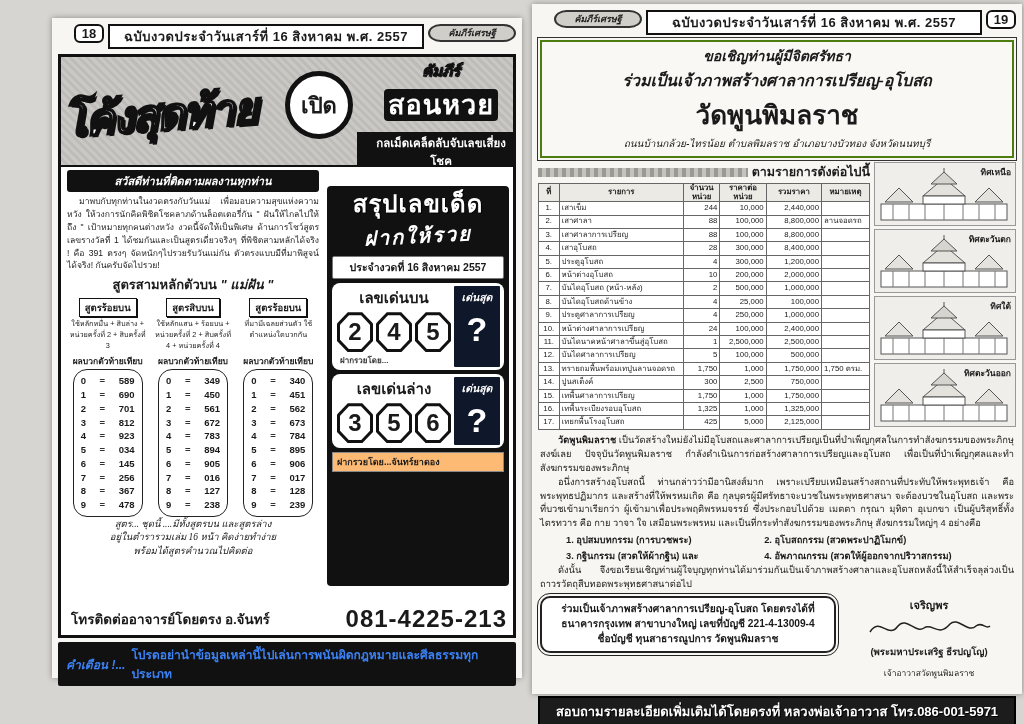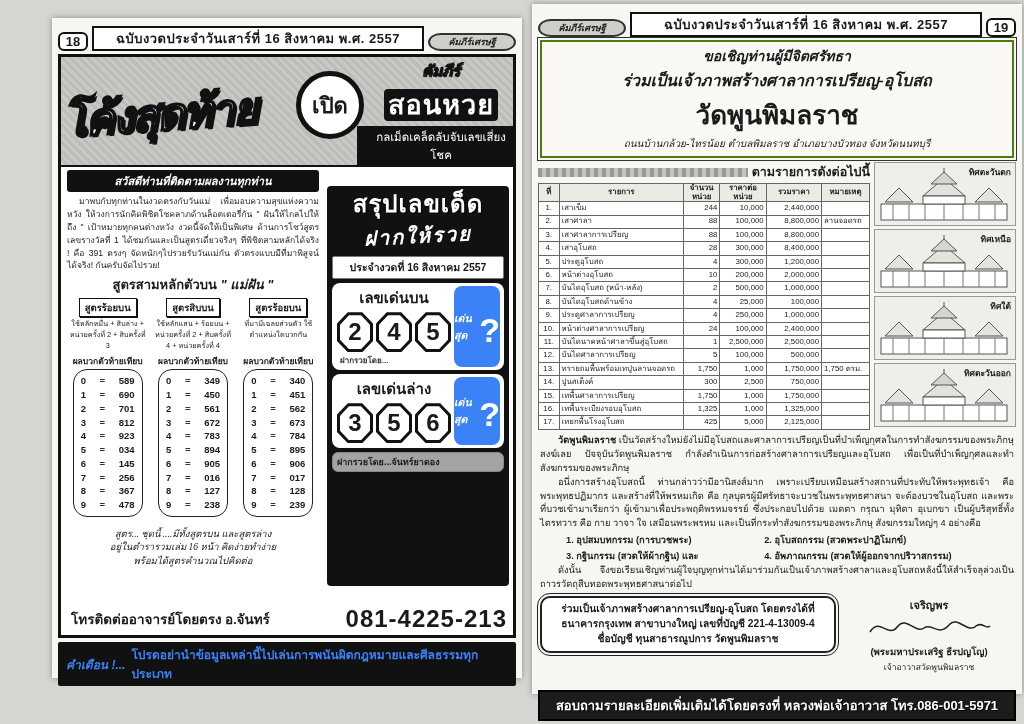--- a/index.html
+++ b/index.html
@@ -7,77 +7,77 @@
     width:1024px;height:724px;position:relative;overflow:hidden;
     background:#d6d5d1;
     font-family:"Liberation Sans","DejaVu Sans",sans-serif;
     color:#1a1a1a;
   }
   .page{position:absolute;background:#f7f6f2;box-shadow:0 0 6px rgba(0,0,0,.35);}
   #page-left{left:52px;top:18px;width:470px;height:660px;padding:6px 6px 0 6px;box-sizing:border-box;}
   #page-right{left:532px;top:4px;width:490px;height:690px;padding:6px 6px 0 6px;box-sizing:border-box;}
 
   
-  .issue-bar{display:flex;align-items:flex-end;gap:4px;height:27px;margin-bottom:3px;}
+  .issue-bar{display:flex;align-items:flex-start;gap:4px;height:27px;margin-bottom:3px;margin-left:16px;}
   .pageno{border:2px solid #111;border-radius:6px;width:26px;display:flex;align-items:center;justify-content:center;font-weight:bold;font-size:13px;background:#fff;}
   .issue-box{flex:1;border:2px solid #111;display:flex;align-items:center;justify-content:center;font-weight:bold;font-size:13px;background:#fff;letter-spacing:.5px;}
   .logo-badge{width:84px;border:2px solid #333;border-radius:14px/10px;background:#cfcec9;display:flex;align-items:center;justify-content:center;font-weight:bold;font-size:9px;font-style:italic;white-space:nowrap;overflow:hidden;}
 
   
   .ad-box{border:3px solid #111;background:#fff;height:584px;box-sizing:border-box;display:flex;flex-direction:column;}
   .headline{position:relative;height:108px;background:
      repeating-linear-gradient(45deg,#c9c8c4 0 3px,#bdbcb8 3px 6px);
      border-bottom:2px solid #111;overflow:hidden;}
   .h-last{position:absolute;left:2px;top:22px;font-size:44px;font-weight:bold;font-style:italic;
      color:#fff;-webkit-text-stroke:2px #111;text-shadow:2px 2px 0 #111;transform:rotate(-4deg);letter-spacing:-2px;}
-  .h-open{position:absolute;left:235px;top:14px;width:58px;height:58px;border-radius:50%;
+  .h-open{position:absolute;left:224px;top:14px;width:58px;height:58px;border-radius:50%;
      background:#fff;border:5px solid #111;display:flex;align-items:center;justify-content:center;
      font-size:22px;font-weight:bold;}
   .h-right{position:absolute;left:296px;top:2px;width:168px;text-align:center;}
   .h-kamphi{color:#fff;-webkit-text-stroke:1px #111;text-shadow:1px 1px 0 #111;font-weight:bold;font-size:15px;font-style:italic;}
   .h-son{background:#111;color:#fff;font-weight:bold;font-size:27px;padding:1px 4px;border-radius:4px;letter-spacing:1px;}
-  .h-sub{margin-top:0;background:#111;color:#fff;font-weight:normal;font-size:11.5px;padding:2px 12px;}
+  .h-sub{margin-top:6px;background:#111;color:#fff;font-weight:bold;font-size:11.5px;padding:2px 12px;}
   .h-by{margin-top:1px;font-weight:bold;font-size:14px;background:#fff;border:1px solid #999;}
 
   .cols{flex:1;display:flex;}
   .lcol{width:262px;padding:3px 4px 0 6px;box-sizing:border-box;}
   .rcol{flex:1;padding:19px 4px;box-sizing:border-box;}
 
   .greet{background:#111;color:#fff;font-style:italic;font-weight:bold;font-size:11px;text-align:center;
      padding:2px 0;border-radius:3px;}
   .intro{font-size:8.6px;line-height:1.5;text-align:justify;margin:3px 0 2px 0;text-indent:12px;}
   .f-title{text-align:center;font-weight:bold;font-size:13px;margin:2px 0 3px 0;white-space:nowrap;}
   .f-title .q{font-style:italic;}
   .f-row{display:flex;gap:4px;}
   .f-col{flex:1;display:flex;flex-direction:column;align-items:center;}
   .f-head{border:1px solid #111;padding:1px 5px;font-weight:bold;font-size:9.5px;box-shadow:1px 1px 0 #111;margin-bottom:2px;white-space:nowrap;}
   .f-desc{font-size:7.3px;text-align:center;line-height:1.5;min-height:34px;}
   .f-cmp{font-weight:bold;font-size:8.5px;margin:1px 0;white-space:nowrap;}
   .num-table{border:1.6px solid #222;border-radius:14px;padding:4px 7px;width:70px;box-sizing:border-box;background:#fff;}
   .num-row{display:flex;justify-content:space-between;font-size:9.5px;font-weight:bold;line-height:1.45;}
   .num-row .eq{color:#333;}
-  .notes{margin-top:11px;text-align:center;font-style:italic;font-size:9.5px;line-height:1.4;font-family:"Liberation Serif","DejaVu Serif",serif;}
+  .notes{margin-top:1px;text-align:center;font-style:italic;font-size:9.5px;line-height:1.4;font-family:"Liberation Serif","DejaVu Serif",serif;}
   .contact-row{display:flex;align-items:center;justify-content:space-between;padding:0 6px 2px 10px;gap:41px;}
   .contact-label{font-size:13.5px;font-weight:bold;font-family:"Liberation Serif","DejaVu Serif",serif;}
   .contact-phone{font-size:24px;font-weight:bold;letter-spacing:1px;}
 
   .summary-panel{background:#111;border-radius:4px;height:100%;box-sizing:border-box;padding:5px 5px 4px 5px;display:flex;flex-direction:column;gap:4px;}
   .sp-title{color:#fff;font-weight:bold;font-size:24px;text-align:center;letter-spacing:1px;line-height:1.05;text-shadow:1px 1px 0 #000;}
   .sp-script{color:#fff;font-weight:bold;font-style:italic;font-size:20px;text-align:center;transform:rotate(-3deg);letter-spacing:2px;}
   .sp-period{background:#fff;border:1px solid #777;font-weight:bold;font-size:10.5px;text-align:center;padding:2px 0;border-radius:2px;}
   .numbox{background:#fff;border-radius:8px;padding:3px 4px;display:grid;grid-template-columns:1fr 46px;grid-template-rows:auto auto auto;gap:2px;}
   .nb-label{font-weight:bold;font-size:15px;text-align:center;align-self:center;}
-  .nb-best{grid-column:2;grid-row:1/span 3;background:#3b82f6;border-radius:8px;display:flex;flex-direction:row;align-items:center;justify-content:flex-start;padding:3px 0;}
+  .nb-best{grid-column:2;grid-row:1/span 3;background:#0f172a;border-radius:1px;display:flex;flex-direction:column;align-items:center;justify-content:flex-start;padding:3px 0;}
   .nb-best .best-label{color:#fff;font-weight:bold;font-style:italic;font-size:10.5px;}
   .nb-best .mystery{color:#fff;font-weight:bold;font-size:34px;line-height:1;margin-top:6px;}
   .digits{grid-column:1;display:flex;gap:3px;justify-content:center;}
   .octagon{width:36px;height:40px;clip-path:polygon(30% 0,70% 0,100% 28%,100% 72%,70% 100%,30% 100%,0 72%,0 28%);background:#111;position:relative;flex:0 0 auto;}
   .oct-in{position:absolute;inset:3px;clip-path:polygon(30% 0,70% 0,100% 28%,100% 72%,70% 100%,30% 100%,0 72%,0 28%);background:#fff;display:flex;align-items:center;justify-content:center;font-size:24px;font-weight:bold;}
   .nb-credit{grid-column:1;font-size:8px;font-weight:bold;color:#333;padding-left:4px;}
-  .sp-credit{background:#a3a3a3;border:1px solid #888;font-size:9px;font-weight:bold;padding:2px 4px;border-radius:6px;}
+  .sp-credit{background:#fdba74;border:1px solid #888;font-size:9px;font-weight:bold;padding:2px 4px;border-radius:0;}
 
   .warn-bar{margin-top:4px;background:#111;color:#3b82f6;display:flex;align-items:center;gap:6px;padding:3px 8px;border-radius:2px;}
   .warn-label{font-weight:bold;font-size:12px;font-style:italic;white-space:nowrap;}
   .warn-text{font-weight:bold;font-size:12px;}
 
   
   .invite{border:2px solid #4d7c0f;outline:1px solid #333;outline-offset:2px;margin:2px 2px 4px 2px;padding:3px 6px 5px 6px;text-align:center;background:#f9f8f4;}
   .inv1{font-size:14px;font-weight:bold;font-style:italic;font-family:"Liberation Serif","DejaVu Serif",serif;}
   .inv2{font-size:16px;font-weight:bold;font-style:italic;font-family:"Liberation Serif","DejaVu Serif",serif;margin-top:1px;}
   .inv-temple{font-size:26px;font-weight:bold;font-family:"Liberation Serif","DejaVu Serif",serif;margin:1px 0;}
@@ -108,21 +108,21 @@
   .para b{font-weight:bold;}
   .sangha{display:grid;grid-template-columns:1fr 1.3fr;column-gap:6px;row-gap:1px;padding:1px 0 1px 26px;}
   .sangha div{font-size:9.3px;font-weight:bold;}
 
   .bottom-row{display:flex;gap:8px;margin-top:4px;align-items:flex-start;padding:0 2px;}
   .bank-box{border:2px solid #222;border-radius:10px;outline:1px solid #222;outline-offset:2px;padding:4px 8px;text-align:center;background:#fff;flex:1;}
   .bank-line{font-size:10.2px;font-weight:bold;line-height:1.45;}
   .sig-block{width:170px;text-align:center;}
   .sig-bless{font-size:11px;font-weight:bold;}
   .sig-name{font-size:9.5px;font-weight:bold;margin-top:0px;}
-  .sig-title{font-size:8.5px;margin-top:1px;}
+  .sig-title{font-size:8.5px;margin-top:7px;}
 
   .contact-banner{margin-top:16px;background:#1c1c1c;color:#fff;border:2px solid #000;text-align:center;font-weight:bold;font-size:13px;padding:3px 2px;text-shadow:1px 1px 0 #000;}
 </style>
 </head>
 <body>
 
 <div class="page" id="page-left">
   <div class="issue-bar">
     <div class="pageno">18</div>
     <div class="issue-box">ฉบับงวดประจำวันเสาร์ที่ 16 สิงหาคม พ.ศ. 2557</div>
@@ -574,41 +574,41 @@
       <line x1="86" y1="36" x2="86" y2="52" stroke="#777"></line>
             <line x1="102" y1="36" x2="102" y2="52" stroke="#777"></line>
       <line x1="118" y1="36" x2="118" y2="52" stroke="#777"></line>
       <polygon points="46,28 67,10 88,28" fill="#e4e2dc" stroke="#555"></polygon>
       <polygon points="54,16 67,4 80,16" fill="#d6d4ce" stroke="#555"></polygon>
       <line x1="67" y1="4" x2="67" y2="-1" stroke="#555"></line>
       <rect x="46" y="28" width="42" height="8" fill="#fff" stroke="#555"></rect>
       <polygon points="8,34 22,20 36,34" fill="#e4e2dc" stroke="#555"></polygon>
       <polygon points="98,34 112,20 126,34" fill="#e4e2dc" stroke="#555"></polygon>
     </svg>
-    <div class="fig-cap">ทิศตะวันตก</div>
+    <div class="fig-cap">ทิศเหนือ</div>
   </div>
 
   <div class="fig">
     <svg width="134" height="56" viewBox="0 0 134 56">
       <rect x="4" y="36" width="126" height="16" fill="#fff" stroke="#555" stroke-width="1"></rect>
       <line x1="16" y1="36" x2="16" y2="52" stroke="#777"></line>
             <line x1="32" y1="36" x2="32" y2="52" stroke="#777"></line>
       <line x1="48" y1="36" x2="48" y2="52" stroke="#777"></line>
             <line x1="67" y1="36" x2="67" y2="52" stroke="#777"></line>
       <line x1="86" y1="36" x2="86" y2="52" stroke="#777"></line>
             <line x1="102" y1="36" x2="102" y2="52" stroke="#777"></line>
       <line x1="118" y1="36" x2="118" y2="52" stroke="#777"></line>
       <polygon points="46,28 67,10 88,28" fill="#e4e2dc" stroke="#555"></polygon>
       <polygon points="54,16 67,4 80,16" fill="#d6d4ce" stroke="#555"></polygon>
       <line x1="67" y1="4" x2="67" y2="-1" stroke="#555"></line>
       <rect x="46" y="28" width="42" height="8" fill="#fff" stroke="#555"></rect>
       <polygon points="8,34 22,20 36,34" fill="#e4e2dc" stroke="#555"></polygon>
       <polygon points="98,34 112,20 126,34" fill="#e4e2dc" stroke="#555"></polygon>
     </svg>
-    <div class="fig-cap">ทิศเหนือ</div>
+    <div class="fig-cap">ทิศตะวันตก</div>
   </div>
 
   <div class="fig">
     <svg width="134" height="56" viewBox="0 0 134 56">
       <rect x="4" y="36" width="126" height="16" fill="#fff" stroke="#555" stroke-width="1"></rect>
       <line x1="16" y1="36" x2="16" y2="52" stroke="#777"></line>
             <line x1="32" y1="36" x2="32" y2="52" stroke="#777"></line>
       <line x1="48" y1="36" x2="48" y2="52" stroke="#777"></line>
             <line x1="67" y1="36" x2="67" y2="52" stroke="#777"></line>
       <line x1="86" y1="36" x2="86" y2="52" stroke="#777"></line>

